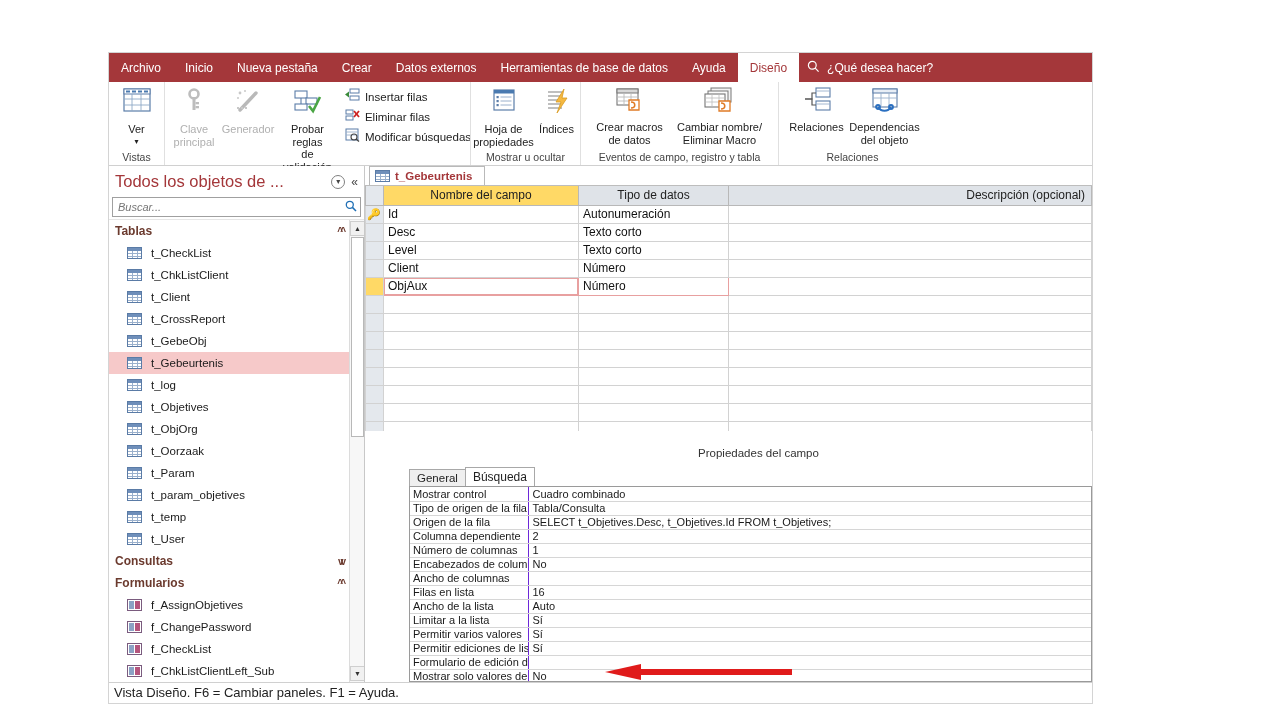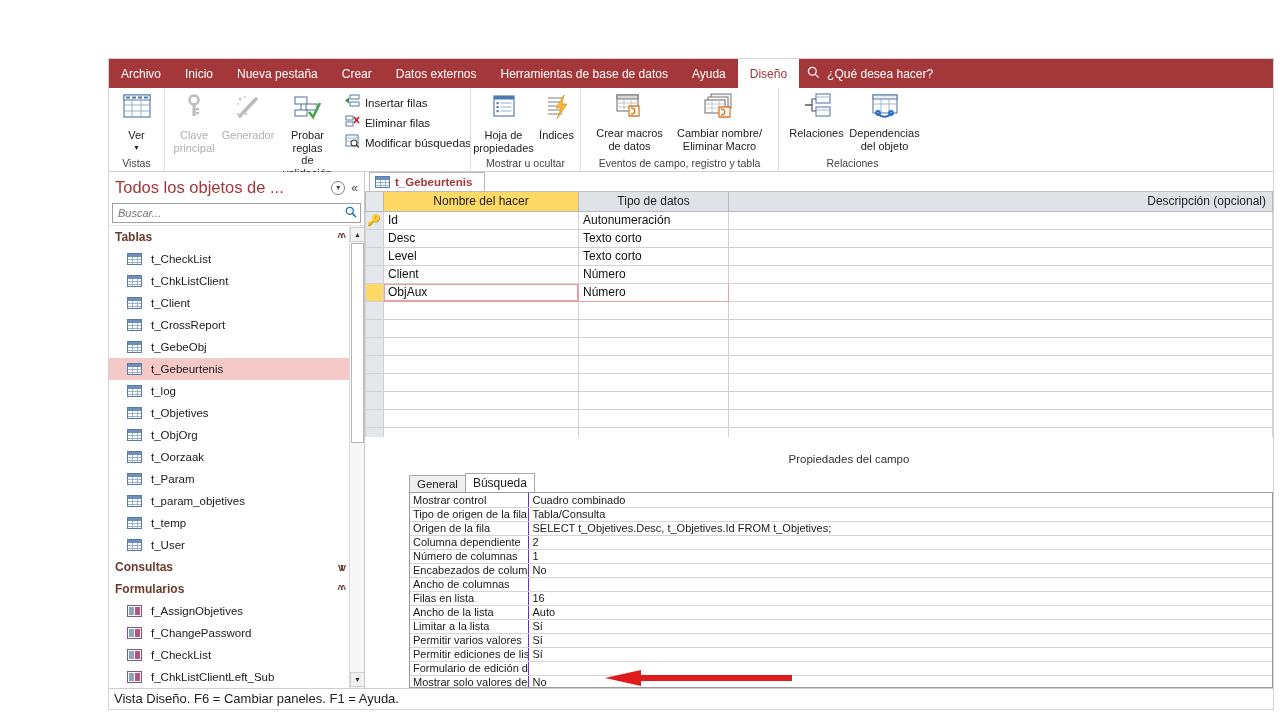--- a/index.html
+++ b/index.html
@@ -5,22 +5,22 @@
   * { box-sizing: border-box; }
   html, body {
     margin: 0; padding: 0;
     width: 1280px; height: 720px;
     background: #ffffff;
     font-family: "Liberation Sans", sans-serif;
     overflow: hidden;
   }
   #app {
     position: absolute;
-    left: 108px; top: 58px;
-    width: 1166px; height: 652px;
+    left: 108px; top: 52px;
+    width: 985px; height: 652px;
     background: #ffffff;
     border: 1px solid #d4d4d4;
     overflow: hidden;
   }
 
   
   .ribbon-tabs {
     height: 29px;
     background: #a4373a;
     display: flex;
@@ -754,21 +754,21 @@
           </span>
           <span>t_Gebeurtenis</span>
         </div>
       </div>
 
       <div class="grid">
         <table>
           <thead>
             <tr>
               <th class="sel-col"></th>
-              <th class="c-name">Nombre del hacer</th>
+              <th class="c-name">Nombre del campo</th>
               <th class="c-type">Tipo de datos</th>
               <th class="c-desc">Descripción (opcional)</th>
             </tr>
           </thead>
           <tbody id="grid-body">
               <tr>
                 <td class="rowsel"><span class="keyico">🔑</span></td>
                 <td class="c-name">Id</td>
                 <td class="c-type">Autonumeración</td>
                 <td class="c-desc"></td>

